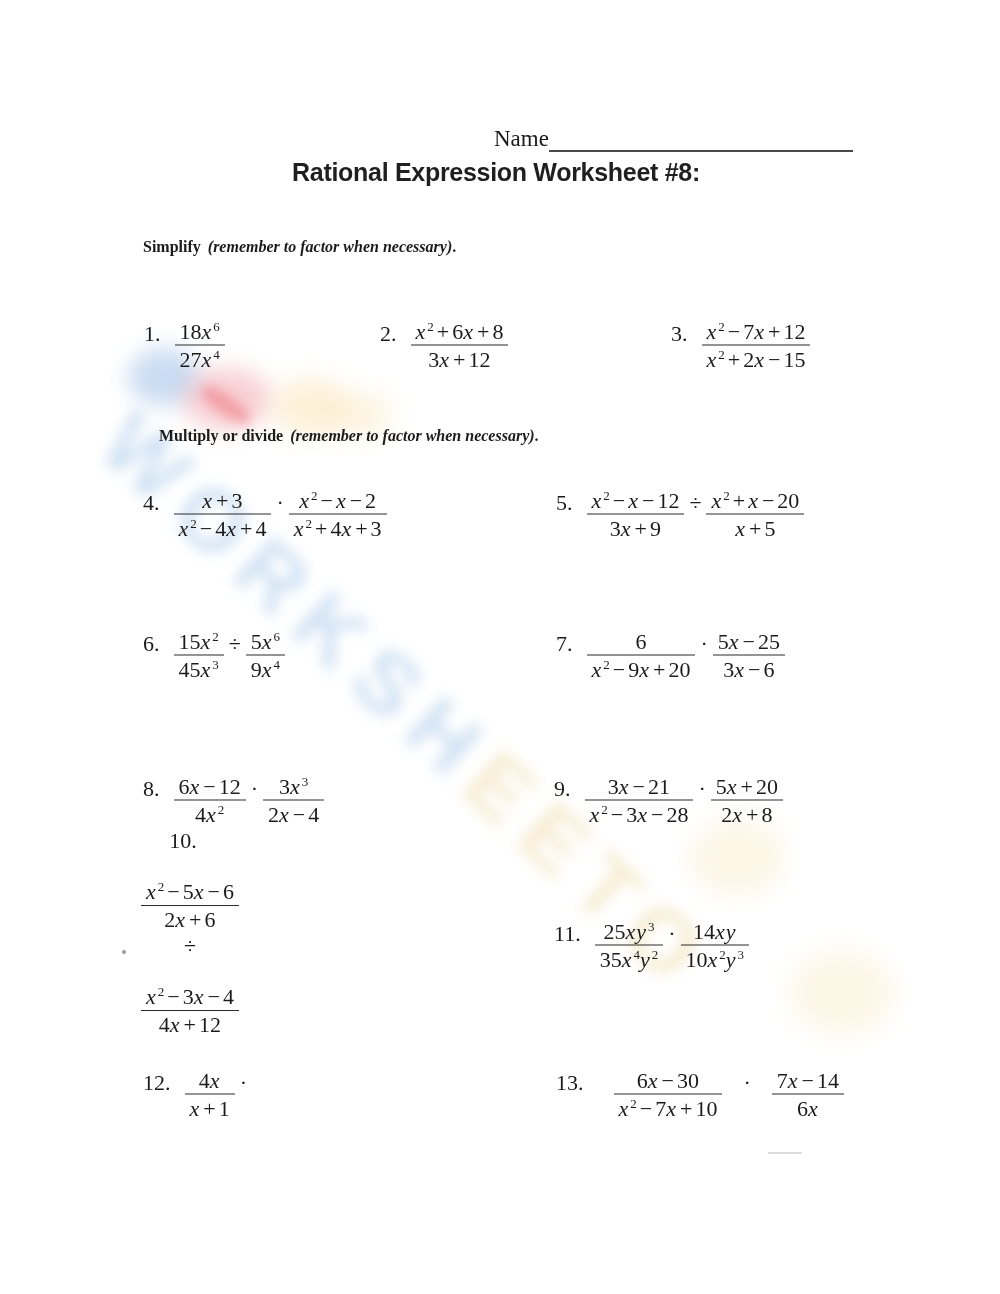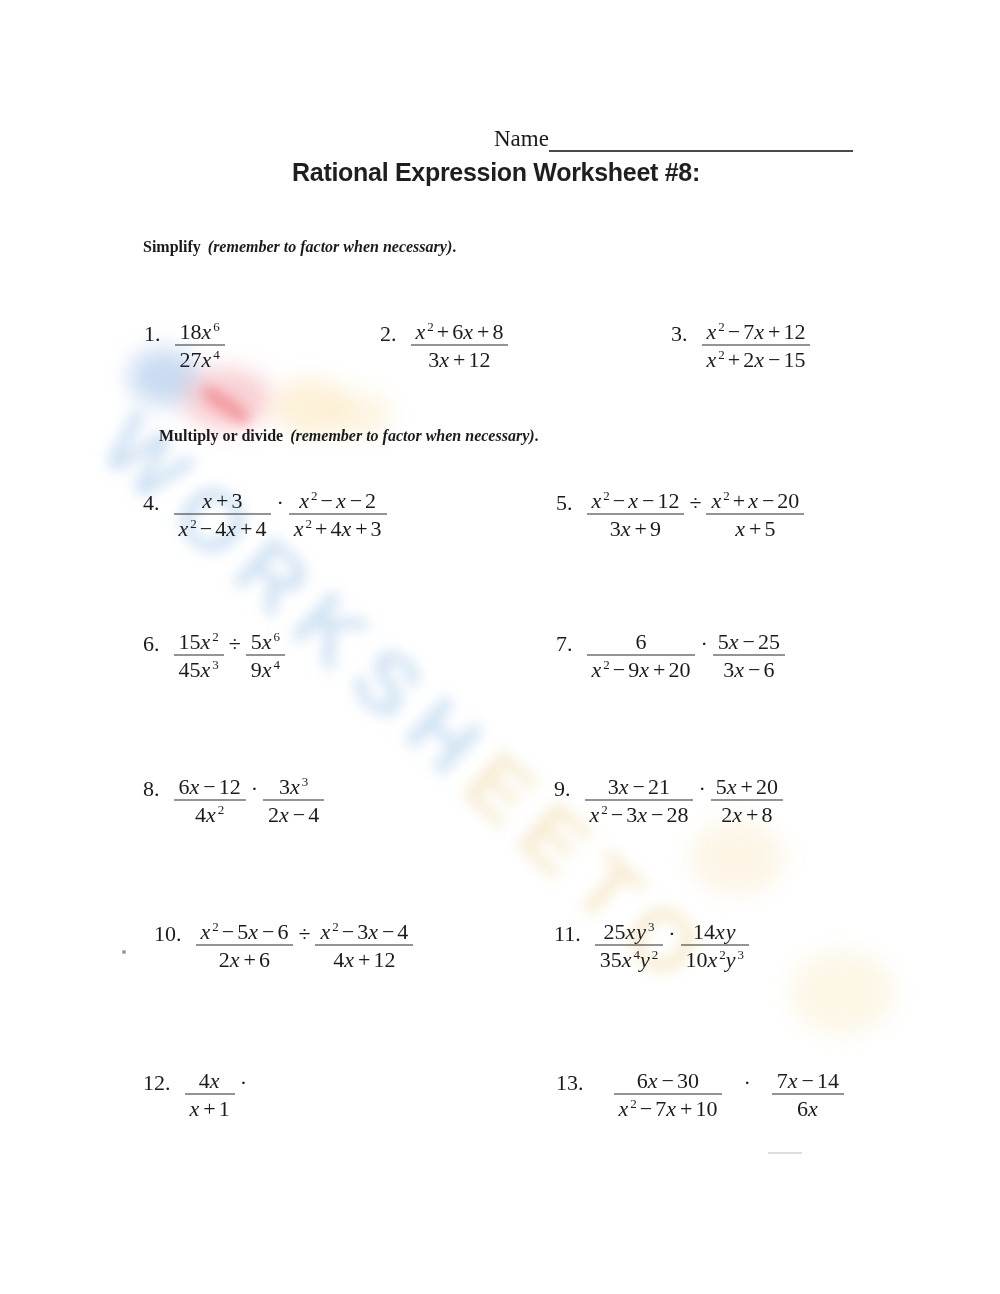--- a/index.html
+++ b/index.html
@@ -181,21 +181,21 @@
       <span class="frac">
         <span class="num">3<i>x</i><span class="sign">−</span>21</span>
         <span class="den"><i>x</i><sup>2</sup><span class="sign">−</span>3<i>x</i><span class="sign">−</span>28</span>
       </span>
       <span class="opch">·</span>
       <span class="frac">
         <span class="num">5<i>x</i><span class="sign">+</span>20</span>
         <span class="den">2<i>x</i><span class="sign">+</span>8</span>
       </span>
     </div>
-    <div class="problem" style="left: 154px; top: 933px;">
+    <div class="problem" style="left: 141px; top: 933px; flex-direction: column;">
       <span class="plabel">10.</span>
       <span class="frac">
         <span class="num"><i>x</i><sup>2</sup><span class="sign">−</span>5<i>x</i><span class="sign">−</span>6</span>
         <span class="den">2<i>x</i><span class="sign">+</span>6</span>
       </span>
       <span class="opch">÷</span>
       <span class="frac">
         <span class="num"><i>x</i><sup>2</sup><span class="sign">−</span>3<i>x</i><span class="sign">−</span>4</span>
         <span class="den">4<i>x</i><span class="sign">+</span>12</span>
       </span>

